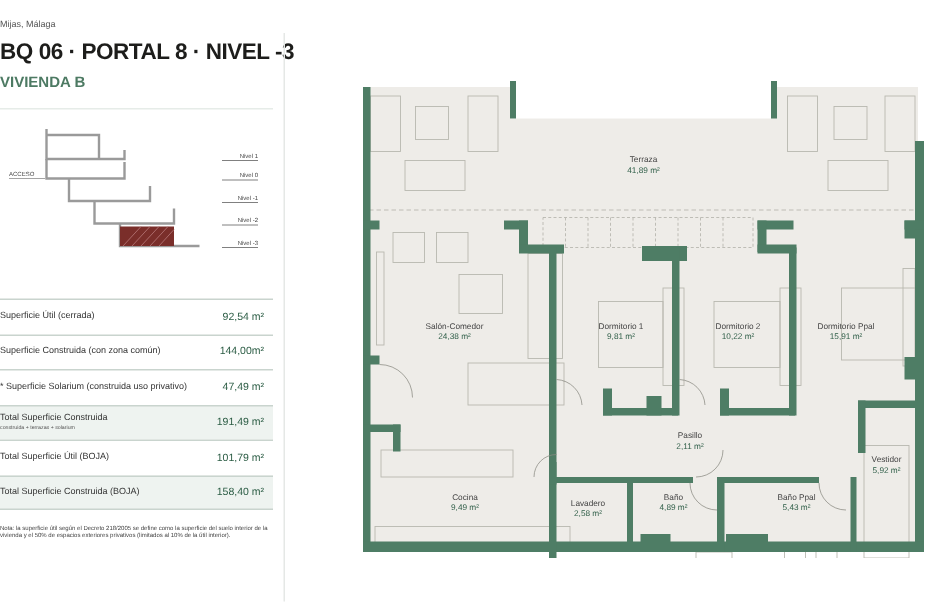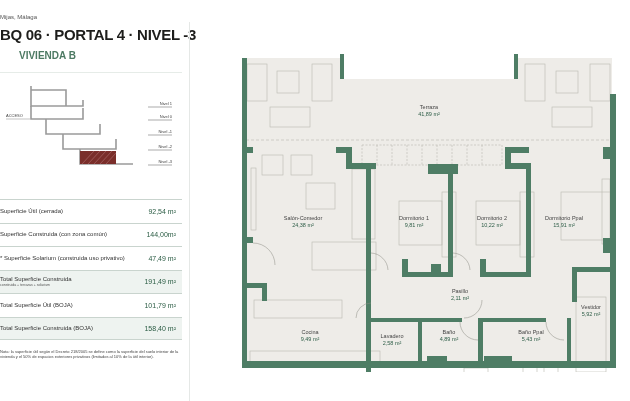--- a/index.html
+++ b/index.html
@@ -2,21 +2,21 @@
 <html><head>
   <meta charset="utf-8">
   <style>
     * { margin: 0; padding: 0; box-sizing: border-box; }
     html, body { width: 630px; height: 401px; overflow: hidden; background: #ffffff; }
     body { position: relative; font-family: "Liberation Sans", sans-serif; color: #1d1d1b; }
 
     .left-panel { position: absolute; left: 0; top: 0; width: 190px; height: 401px; }
     .location { position: absolute; left: 0; top: 14px; font-size: 6px; color: #555; }
     .title { position: absolute; left: 0; top: 26px; font-size: 15px; font-weight: bold; letter-spacing: -0.3px; color: #1d1d1b; white-space: nowrap; }
-    .subtitle { position: absolute; left: 0; top: 50px; font-size: 10px; font-weight: bold; color: #4d7a63; padding-left: 19px; }
+    .subtitle { position: absolute; left: 0; top: 50px; font-size: 10px; font-weight: bold; color: #4d7a63; }
 
     .section-diagram { position: absolute; left: 0; top: 72px; width: 182px; height: 113px; background: #ffffff; border-top: 1px solid #e6ece8; }
     .divider-v { position: absolute; left: 189px; top: 22px; width: 1px; height: 380px; background: #e5e8e6; }
 
     .spec-table { position: absolute; left: 0; top: 199px; width: 182px; }
     .spec-row { position: relative; height: 23.5px; border-top: 1px solid #c9d4ce; display: flex; align-items: center; justify-content: space-between; padding-right: 6px; }
     .spec-row.shaded { background: #eef3f0; }
     .spec-row.last { border-bottom: 1px solid #c9d4ce; }
     .spec-label { font-size: 6px; color: #333; line-height: 1.15; }
     .spec-sublabel { display: block; font-size: 3.5px; color: #555; }
@@ -28,21 +28,21 @@
     .plan { position: absolute; left: 242px; top: 54px; width: 374px; height: 318px; }
     .plan svg { display: block; }
     .room-label { position: absolute; text-align: center; font-size: 5.5px; color: #444; line-height: 1.3; transform: translateX(-50%); white-space: nowrap; }
     .room-label .area { display: block; color: #2f5e48; font-size: 5.5px; }
   </style>
 </head>
 <body>
 
 <div class="left-panel">
   <div class="location">Mijas, Málaga</div>
-  <div class="title">BQ 06 · PORTAL 4 · NIVEL -3</div>
+  <div class="title">BQ 06 · PORTAL 8 · NIVEL -3</div>
   <div class="subtitle">VIVIENDA B</div>
 
   <div class="section-diagram">
     <svg width="182" height="113" viewBox="0 0 182 113">
       <g fill="none" stroke="#9a9a9a" stroke-width="1.6">
         <path d="M31 13 V33 H83 V27"></path>
         <path d="M31 17 H66 V33"></path>
         <path d="M31 33 V46 H83 V35"></path>
         <path d="M46 46 V61 H100 V51"></path>
         <path d="M63 61 V76 H116 V66"></path>

